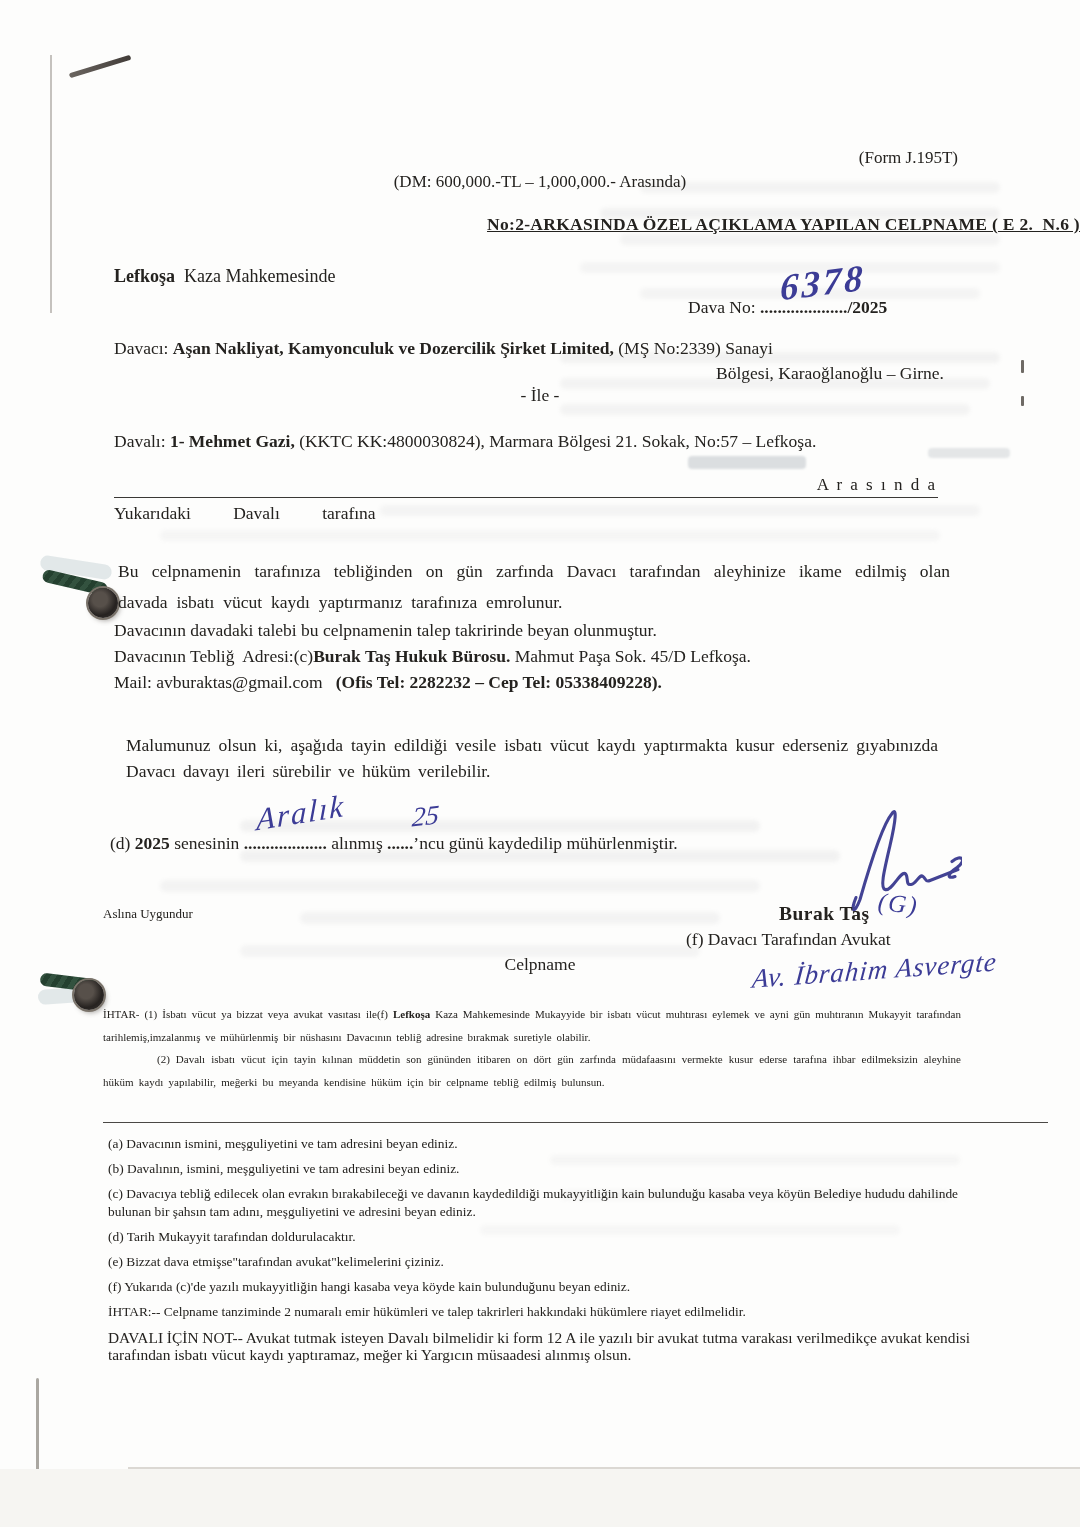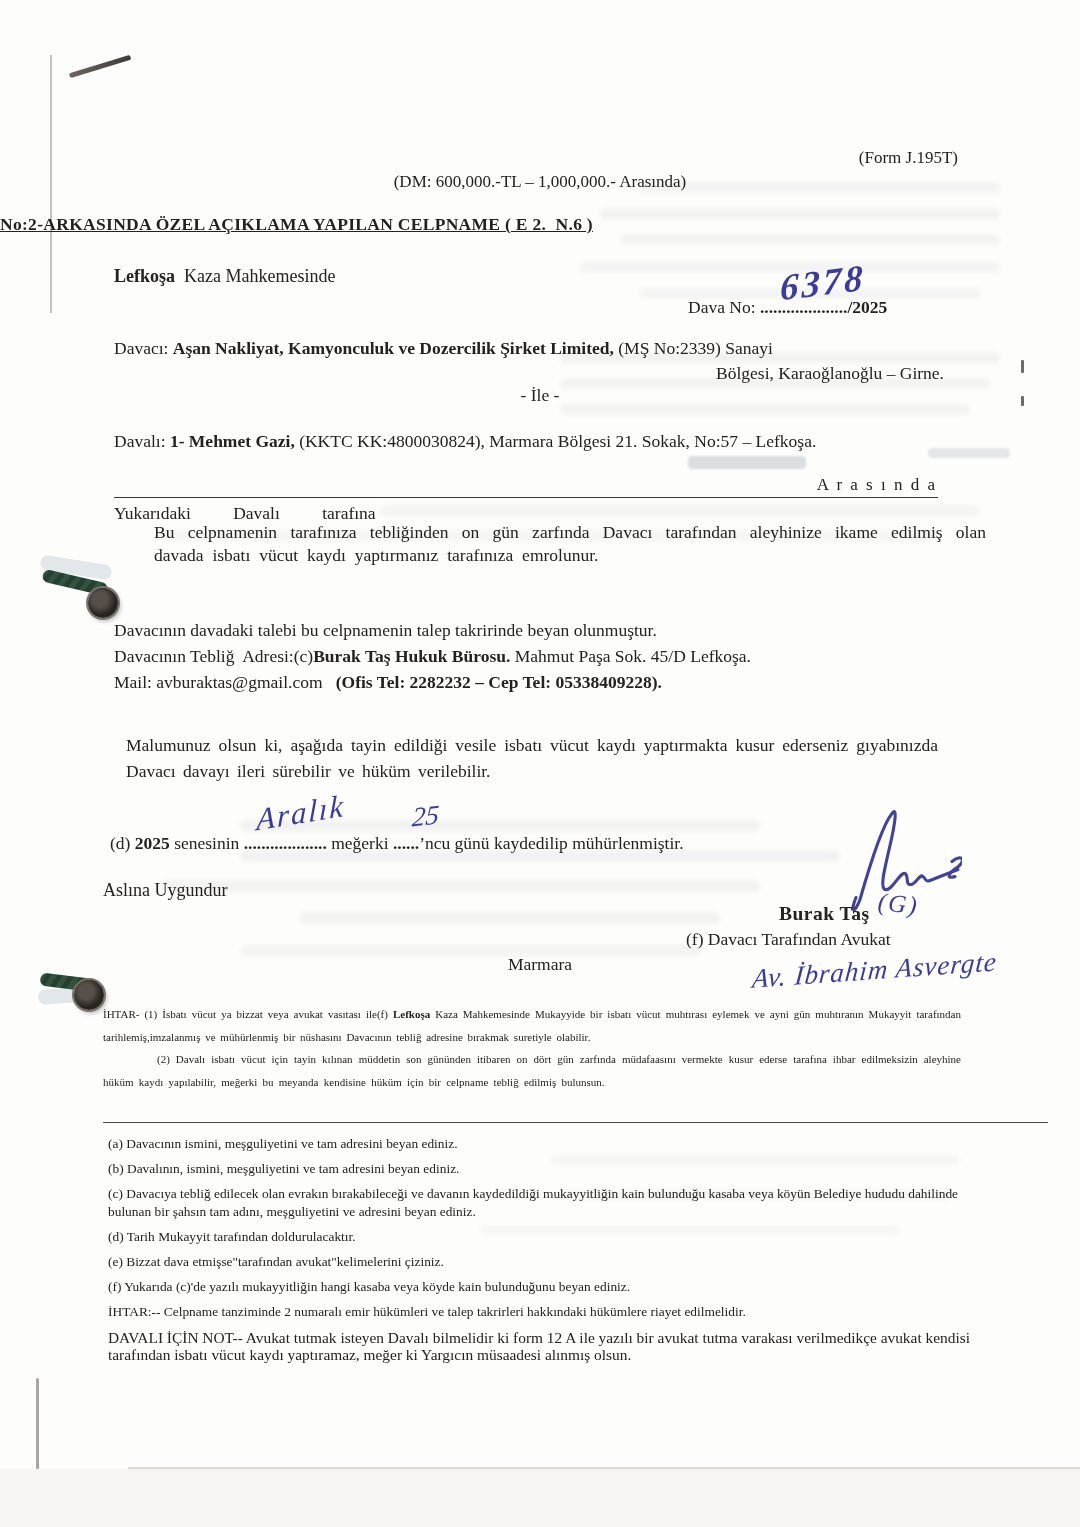--- a/index.html
+++ b/index.html
@@ -8,44 +8,44 @@
     background:#fdfdfc; overflow:hidden;
     font-family:"Liberation Serif", serif; color:#24221f;
   }
   .abs { position:absolute; }
   .prewrap { white-space:pre-wrap; }
   .b { font-weight:bold; }
   .doc-text { font-size:17.5px; line-height:24px; }
 
   .form-no { top:148px; right:122px; font-size:17px; }
   .dm-line { top:172px; left:0; right:0; text-align:center; font-size:17px; }
-  .title { top:214px; left:0; right:0; text-align:left; font-size:17.5px; font-weight:bold;
+  .title { top:214px; left:0; right:0; text-align:right; font-size:17.5px; font-weight:bold;
            text-decoration:underline; letter-spacing:.3px; }
   .court-line { top:266px; left:114px; font-size:18px; }
   .case-line { top:297px; left:688px; font-size:17.5px; }
   .hand { font-style:italic; color:#3c3c96; font-family:"Liberation Serif", serif; }
   .hand-case-no { left:92px; top:-36px; font-size:37px; transform:rotate(-7deg) skewX(-8deg);
                   letter-spacing:3px; font-weight:bold; }
   .plaintiff { top:336px; left:114px; width:830px; line-height:25px; }
   .indent2 { padding-left:60px;text-align:right; }
   .ile { top:385px; left:0; right:0; text-align:center; font-size:17.5px; }
   .defendants { top:429px; left:114px; width:840px; line-height:25px; }
   .arasinda { top:475px; right:143px; font-size:17px; letter-spacing:2px; }
   .rule1 { top:497px; left:114px; right:142px; border-top:1.6px solid #3a3835; }
   .addressee { top:503px; left:114px; font-size:17.5px; word-spacing:38px; }
-  .p1 { top:521px; left:118px; width:832px; text-align:justify; word-spacing:4.5px; line-height:23px;margin-left:36px; }
+  .p1 { top:556px; left:118px; width:832px; text-align:justify; word-spacing:4.5px; line-height:31px; }
   .claim-block { top:617px; left:114px; width:840px; line-height:26px; }
   .p5 { top:732px; left:126px; width:812px; text-align:justify; word-spacing:3px; line-height:26px; }
   .date-line { top:833px; left:110px; font-size:17.5px; }
   .hand-month { left:146px; top:-38px; font-size:31px; transform:rotate(-9deg) skewX(-10deg); letter-spacing:2px; }
   .hand-day { left:302px; top:-32px; font-size:27px; transform:rotate(-6deg) skewX(-10deg); }
   .sig-svg { left:842px; top:798px; width:120px; height:118px; }
   .lawyer-name { top:903px; left:779px; font-size:19.5px; font-weight:bold; letter-spacing:.5px; }
   .hand-initial { top:890px; left:878px; font-size:25px; transform:rotate(6deg); letter-spacing:2px; }
-  .aslina { top:880px; left:103px; font-size:18px;text-align:center; }
+  .aslina { top:906px; left:103px; font-size:13px;text-align:center; }
   .lawyer-role { top:929px; left:686px; font-size:17.5px; }
   .mukayyit { top:954px; left:440px; width:200px; text-align:center; font-size:17.5px; }
   .hand-name { top:955px; left:752px; font-size:27px; transform:rotate(-4deg) skewX(-9deg); letter-spacing:1px; }
   .ihtar { top:1003px; left:103px; width:858px; font-size:11px; line-height:22.6px;
            text-align:justify; word-spacing:2px; }
   .ihtar p { margin:0; }
   .ihtar .p2i { text-indent:54px; word-spacing:2.5px; }
   .rule2 { top:1122px; left:103px; width:945px; border-top:1.2px solid #4a4845; }
   .footnotes { top:1127px; left:100px; width:880px; font-size:13.4px; line-height:17.2px; }
   .footnotes p { margin:8px; }
@@ -151,36 +151,36 @@
       <span class="prewrap">Davacının Tebliğ  Adresi:(c)</span><span class="b">Burak Taş Hukuk Bürosu.</span><span> Mahmut Paşa Sok. 45/D Lefkoşa.</span>
     </div>
     <div>
       <span class="prewrap">Mail: avburaktas@gmail.com   </span><span class="b">(Ofis Tel: 2282232 – Cep Tel: 05338409228).</span>
     </div>
   </div>
 
   <div class="abs doc-text p5">Malumunuz olsun ki, aşağıda tayin edildiği vesile isbatı vücut kaydı yaptırmakta kusur ederseniz gıyabınızda Davacı davayı ileri sürebilir ve hüküm verilebilir.</div>
 
   <div class="abs date-line">
-    <span>(d) </span><span class="b">2025</span><span> senesinin </span><span class="b">...................</span><span> meğerki </span><span class="b">......</span><span>’ncu günü kaydedilip mühürlenmiştir.</span>
+    <span>(d) </span><span class="b">2025</span><span> senesinin </span><span class="b">...................</span><span> alınmış </span><span class="b">......</span><span>’ncu günü kaydedilip mühürlenmiştir.</span>
     <span class="abs hand hand-month">Aralık</span>
     <span class="abs hand hand-day">25</span>
   </div>
 
   <svg class="abs sig-svg" viewBox="0 0 120 115">
     <g fill="none" stroke="#34348c" stroke-width="3.1" stroke-linecap="round" opacity="0.92">
       <path d="M14,98 C8,112 12,116 18,100 C26,72 40,26 50,14 C55,7 54,20 48,46 C42,72 38,88 43,90 C50,92 58,72 63,74 C67,76 63,86 69,85 C75,84 77,74 81,77 C84,79 83,83 88,81 L116,70"></path>
       <path d="M110,62 C120,54 125,61 115,68 C106,74 104,80 113,77"></path>
     </g>
   </svg>
   <div class="abs lawyer-name">Burak Taş</div>
   <div class="abs hand hand-initial">(G)</div>
   <div class="abs aslina">Aslına Uygundur</div>
   <div class="abs lawyer-role">(f) Davacı Tarafından Avukat</div>
-  <div class="abs mukayyit">Marmara</div>
+  <div class="abs mukayyit">Celpname</div>
   <div class="abs hand hand-name">Av. İbrahim Asvergte</div>
 
   <div class="abs ihtar">
     <p><span>İHTAR- (1) İsbatı vücut ya bizzat veya avukat vasıtası ile(f) </span><span class="b">Lefkoşa</span><span> Kaza Mahkemesinde Mukayyide bir isbatı vücut muhtırası eylemek ve ayni gün muhtıranın Mukayyit tarafından tarihlemiş,imzalanmış ve mühürlenmiş bir nüshasını Davacının tebliğ adresine bırakmak suretiyle olabilir.</span></p>
     <p class="p2i">(2) Davalı isbatı vücut için tayin kılınan müddetin son gününden itibaren on dört gün zarfında müdafaasını vermekte kusur ederse tarafına ihbar edilmeksizin aleyhine hüküm kaydı yapılabilir, meğerki bu meyanda kendisine hüküm için bir celpname tebliğ edilmiş bulunsun.</p>
   </div>
 
   <div class="abs rule2"></div>
 
   <div class="abs footnotes">

